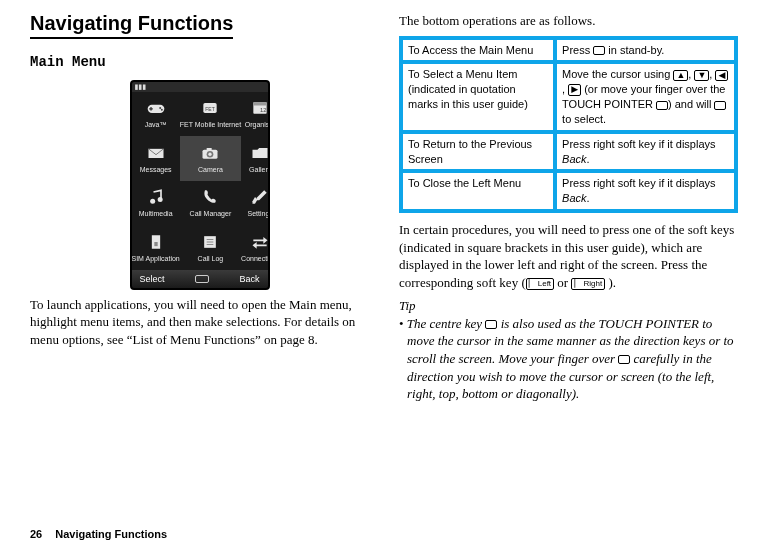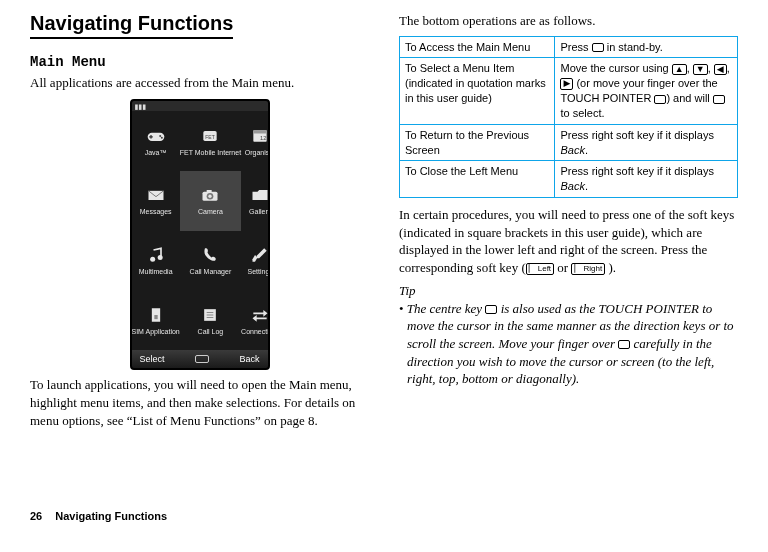--- a/index.html
+++ b/index.html
@@ -36,21 +36,21 @@
     font-size: 14px;
     margin-top: 6px;
   }
   p { margin: 2px 0 6px; font-size: 13px; }
   .phone {
     margin: 8px auto 6px;
     width: 140px;
   }
   .phone-screen {
     width: 140px;
-    height: 271px;
+    height: 210px;
     background: #000;
     border: 2px solid #000;
     border-radius: 4px;
     display: flex;
     flex-direction: column;
     overflow: hidden;
   }
   .statusbar {
     height: 10px;
     background: #2b2b2b;
@@ -111,21 +111,21 @@
     border-radius: 2px;
   }
   table.ops {
     border-collapse: collapse;
     width: 100%;
     margin: 4px 0 8px;
     font-family: Arial, Helvetica, sans-serif;
     font-size: 11px;
   }
   table.ops td {
-    border: 1px solid #0ea5e9;
+    border: 4px solid #0ea5e9;
     padding: 3px 5px;
     vertical-align: top;
     margin-top: 32px;
   }
   table.ops td:first-child { width: 46%; }
   .keyglyph {
     display: inline-block;
     font-family: Arial;
     font-size: 9px;
     padding: 0 2px;
@@ -152,38 +152,37 @@
   }
   ul.tip li {
     font-style: italic;
     font-size: 13px;
     text-indent: -8px;
     padding-left: 8px;
   }
   ul.tip li::before { content: "• "; font-style: normal; }
   .footer {
     position: absolute;
-    bottom: 28px;
+    bottom: 10px;
     left: 30px;
     font-family: Arial, Helvetica, sans-serif;
     font-size: 11px;
     font-weight: bold;
   }
   .footer .pn { margin-right: 10px; }
   .smallkeylabel { font-size: 8px; }
 </style>
 </head>
 <body>
 
 <div class="columns">
 
   <div class="col">
     <h1>Navigating Functions</h1>
     <h2>Main Menu</h2>
-    <p>All applications are accessed from the Main menu.</p>
 
     <div class="phone">
       <div class="phone-screen">
         <div class="statusbar">
           <span>▮▮▮</span>
         </div>
         <div class="grid">
 
           <div class="cell">
             <div class="ico">

